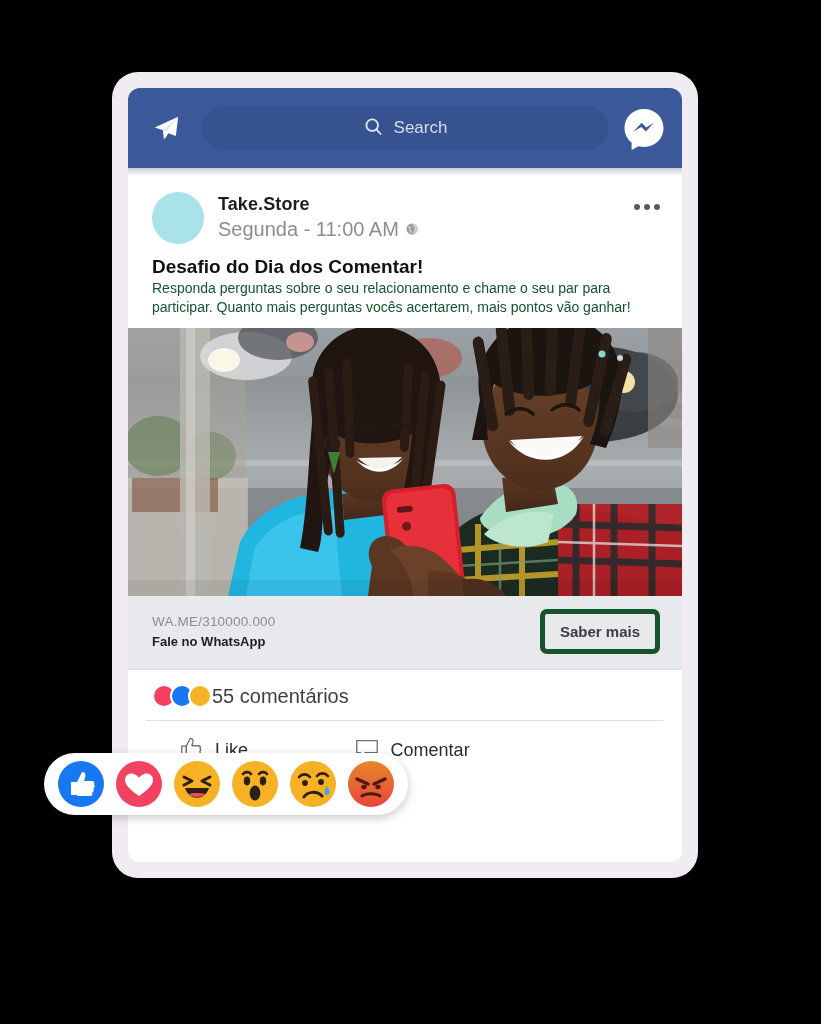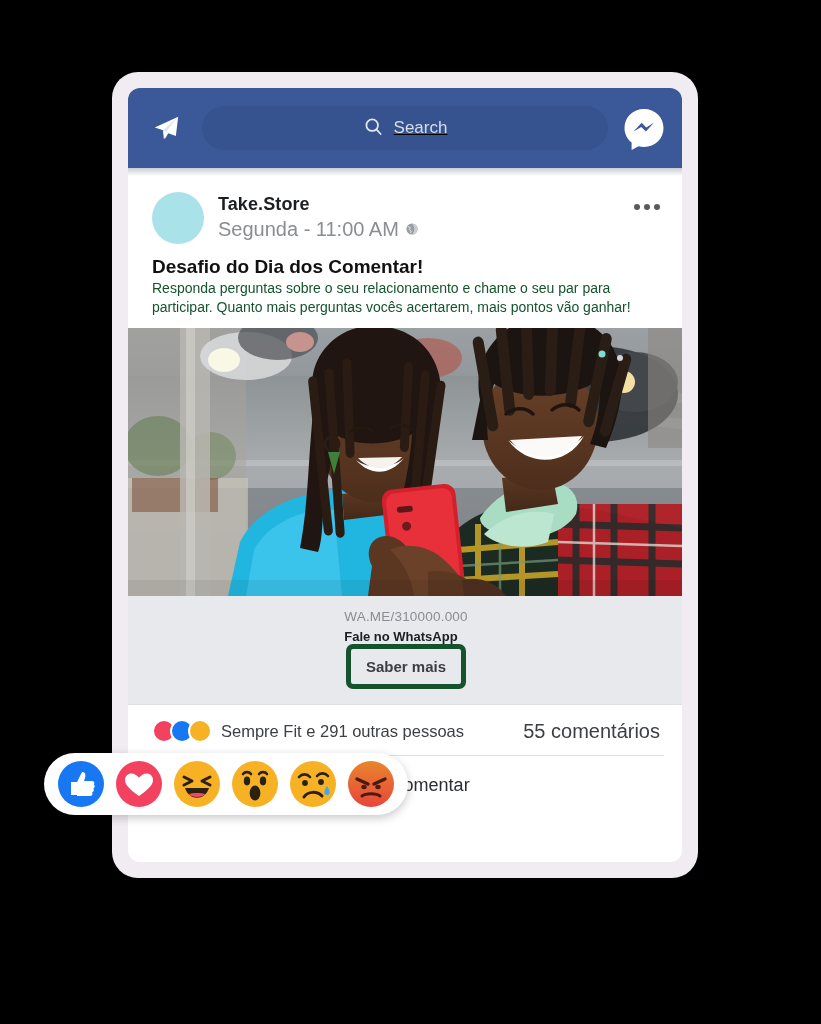--- a/index.html
+++ b/index.html
@@ -30,21 +30,20 @@
 
   
   .topbar {
     position: relative;
     height: 80px;
     background: #3b5998;
     display: flex;
     align-items: center;
     padding: 0 16px;
     gap: 14px;
-    text-decoration: underline;
   }
   .send-icon { width: 44px; height: 44px; display:flex; align-items:center; justify-content:center; flex:0 0 auto; }
   .searchbar {
     flex: 1 1 auto;
     height: 44px;
     background: #36538f;
     border-radius: 22px;
     display: flex;
     align-items: center;
     justify-content: center;
@@ -82,21 +81,20 @@
   .photo { position: relative; width: 100%; height: 268px; overflow: hidden; background:#8a8d8f; }
   .photo svg { display:block; width:100%; height:100%; }
 
   
   .link-prev {
     background: #e7e9ec;
     padding: 13px 22px 15px 24px;
     display: flex;
     align-items: center;
     border-bottom: 1px solid #dcdfe3;
-    flex-direction: column;
   }
   .link-left { flex: 1 1 auto; }
   .link-url { font-size: 13.5px; color: #8a8d91; letter-spacing: .2px; }
   .link-title { font-size: 13px; font-weight: bold; color: #1c1e21; margin-top: 5px; }
   .link-btn {
     border: 5px solid #14532d;
     border-radius: 7px;
     background: #e7e9ec;
     color: #3a3d42;
     font-size: 15px;
@@ -369,21 +367,20 @@
       </div>
       <button class="link-btn">Saber mais</button>
     </div>
 
     <div class="react-row">
       <div class="mini-reacts">
         <span style="background:#f3425f"></span>
         <span style="background:#1877f2"></span>
         <span style="background:#f7b125"></span>
       </div>
-      <div class="react-names">Sempre Fit e 291 outras pessoas</div>
       <div class="comment-count">55 comentários</div>
     </div>
 
     <div class="divider"></div>
 
     <div class="actions">
       <div class="act act-1">
         <span>
           <svg viewBox="0 0 28 28" width="26" height="26" aria-hidden="true">
             <path d="M4 12 L9 12 L9 24 L4 24 Z" fill="none" stroke="#6b6e72" stroke-width="1.4"></path>

